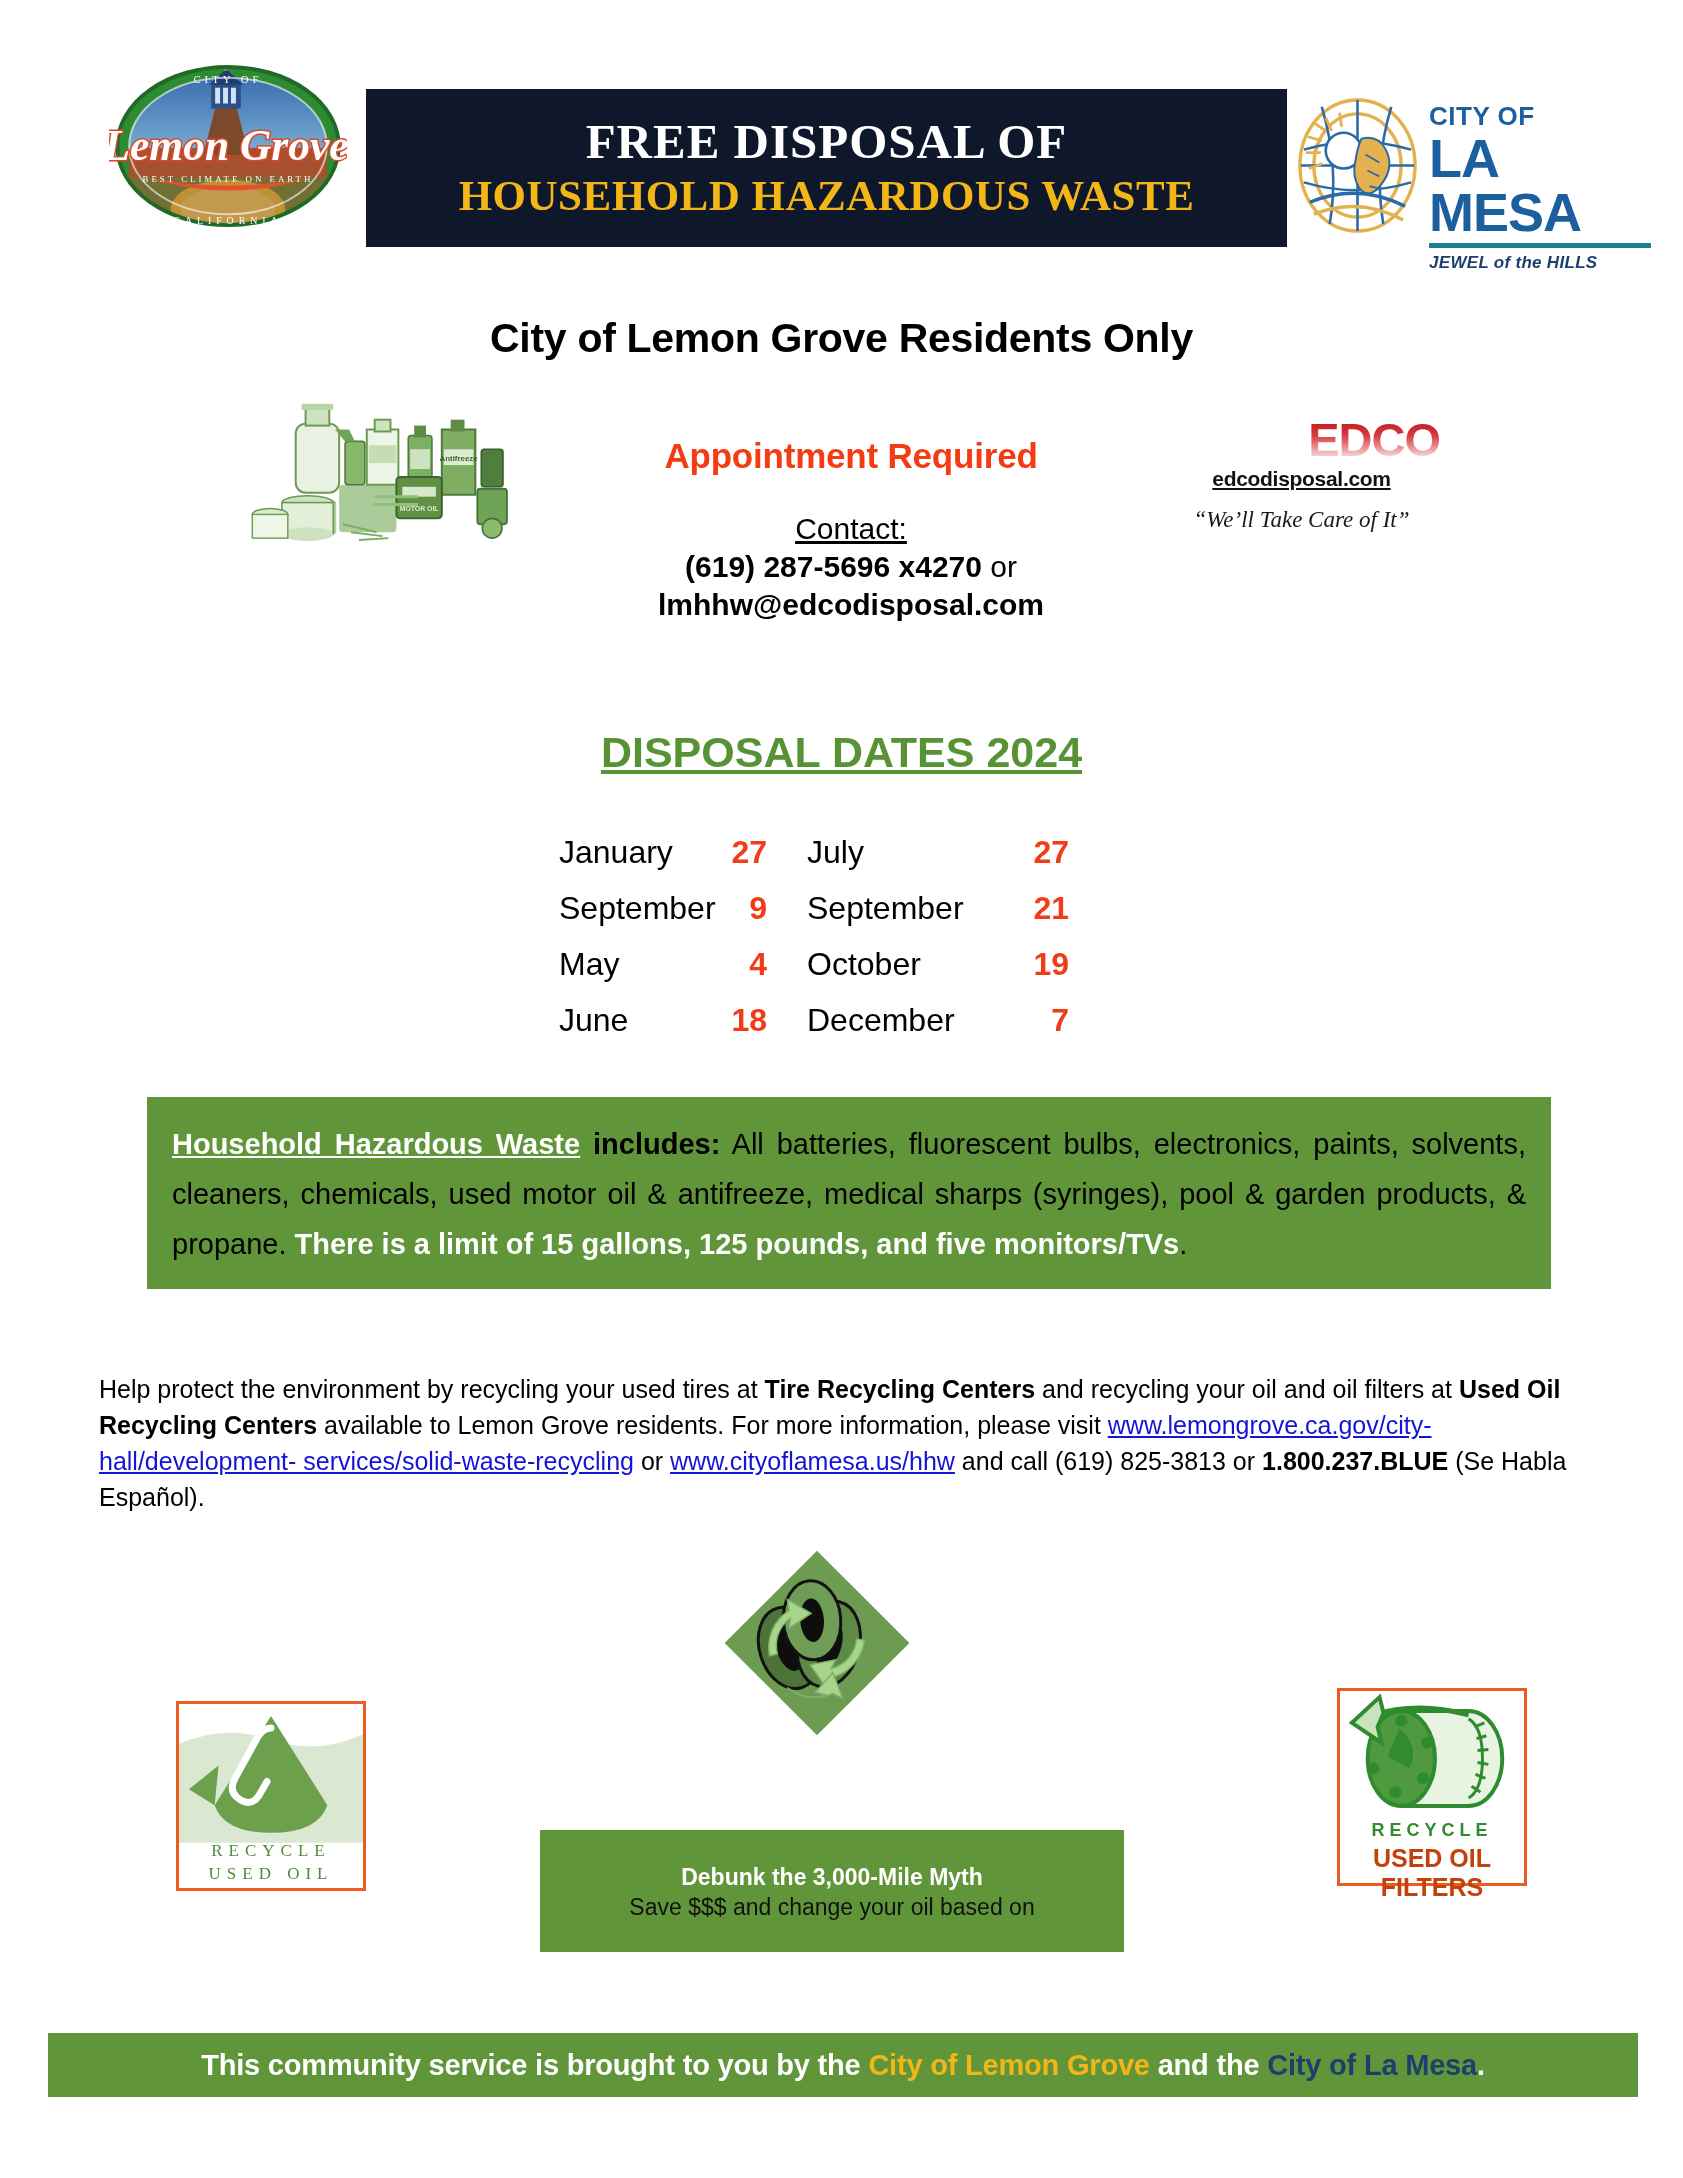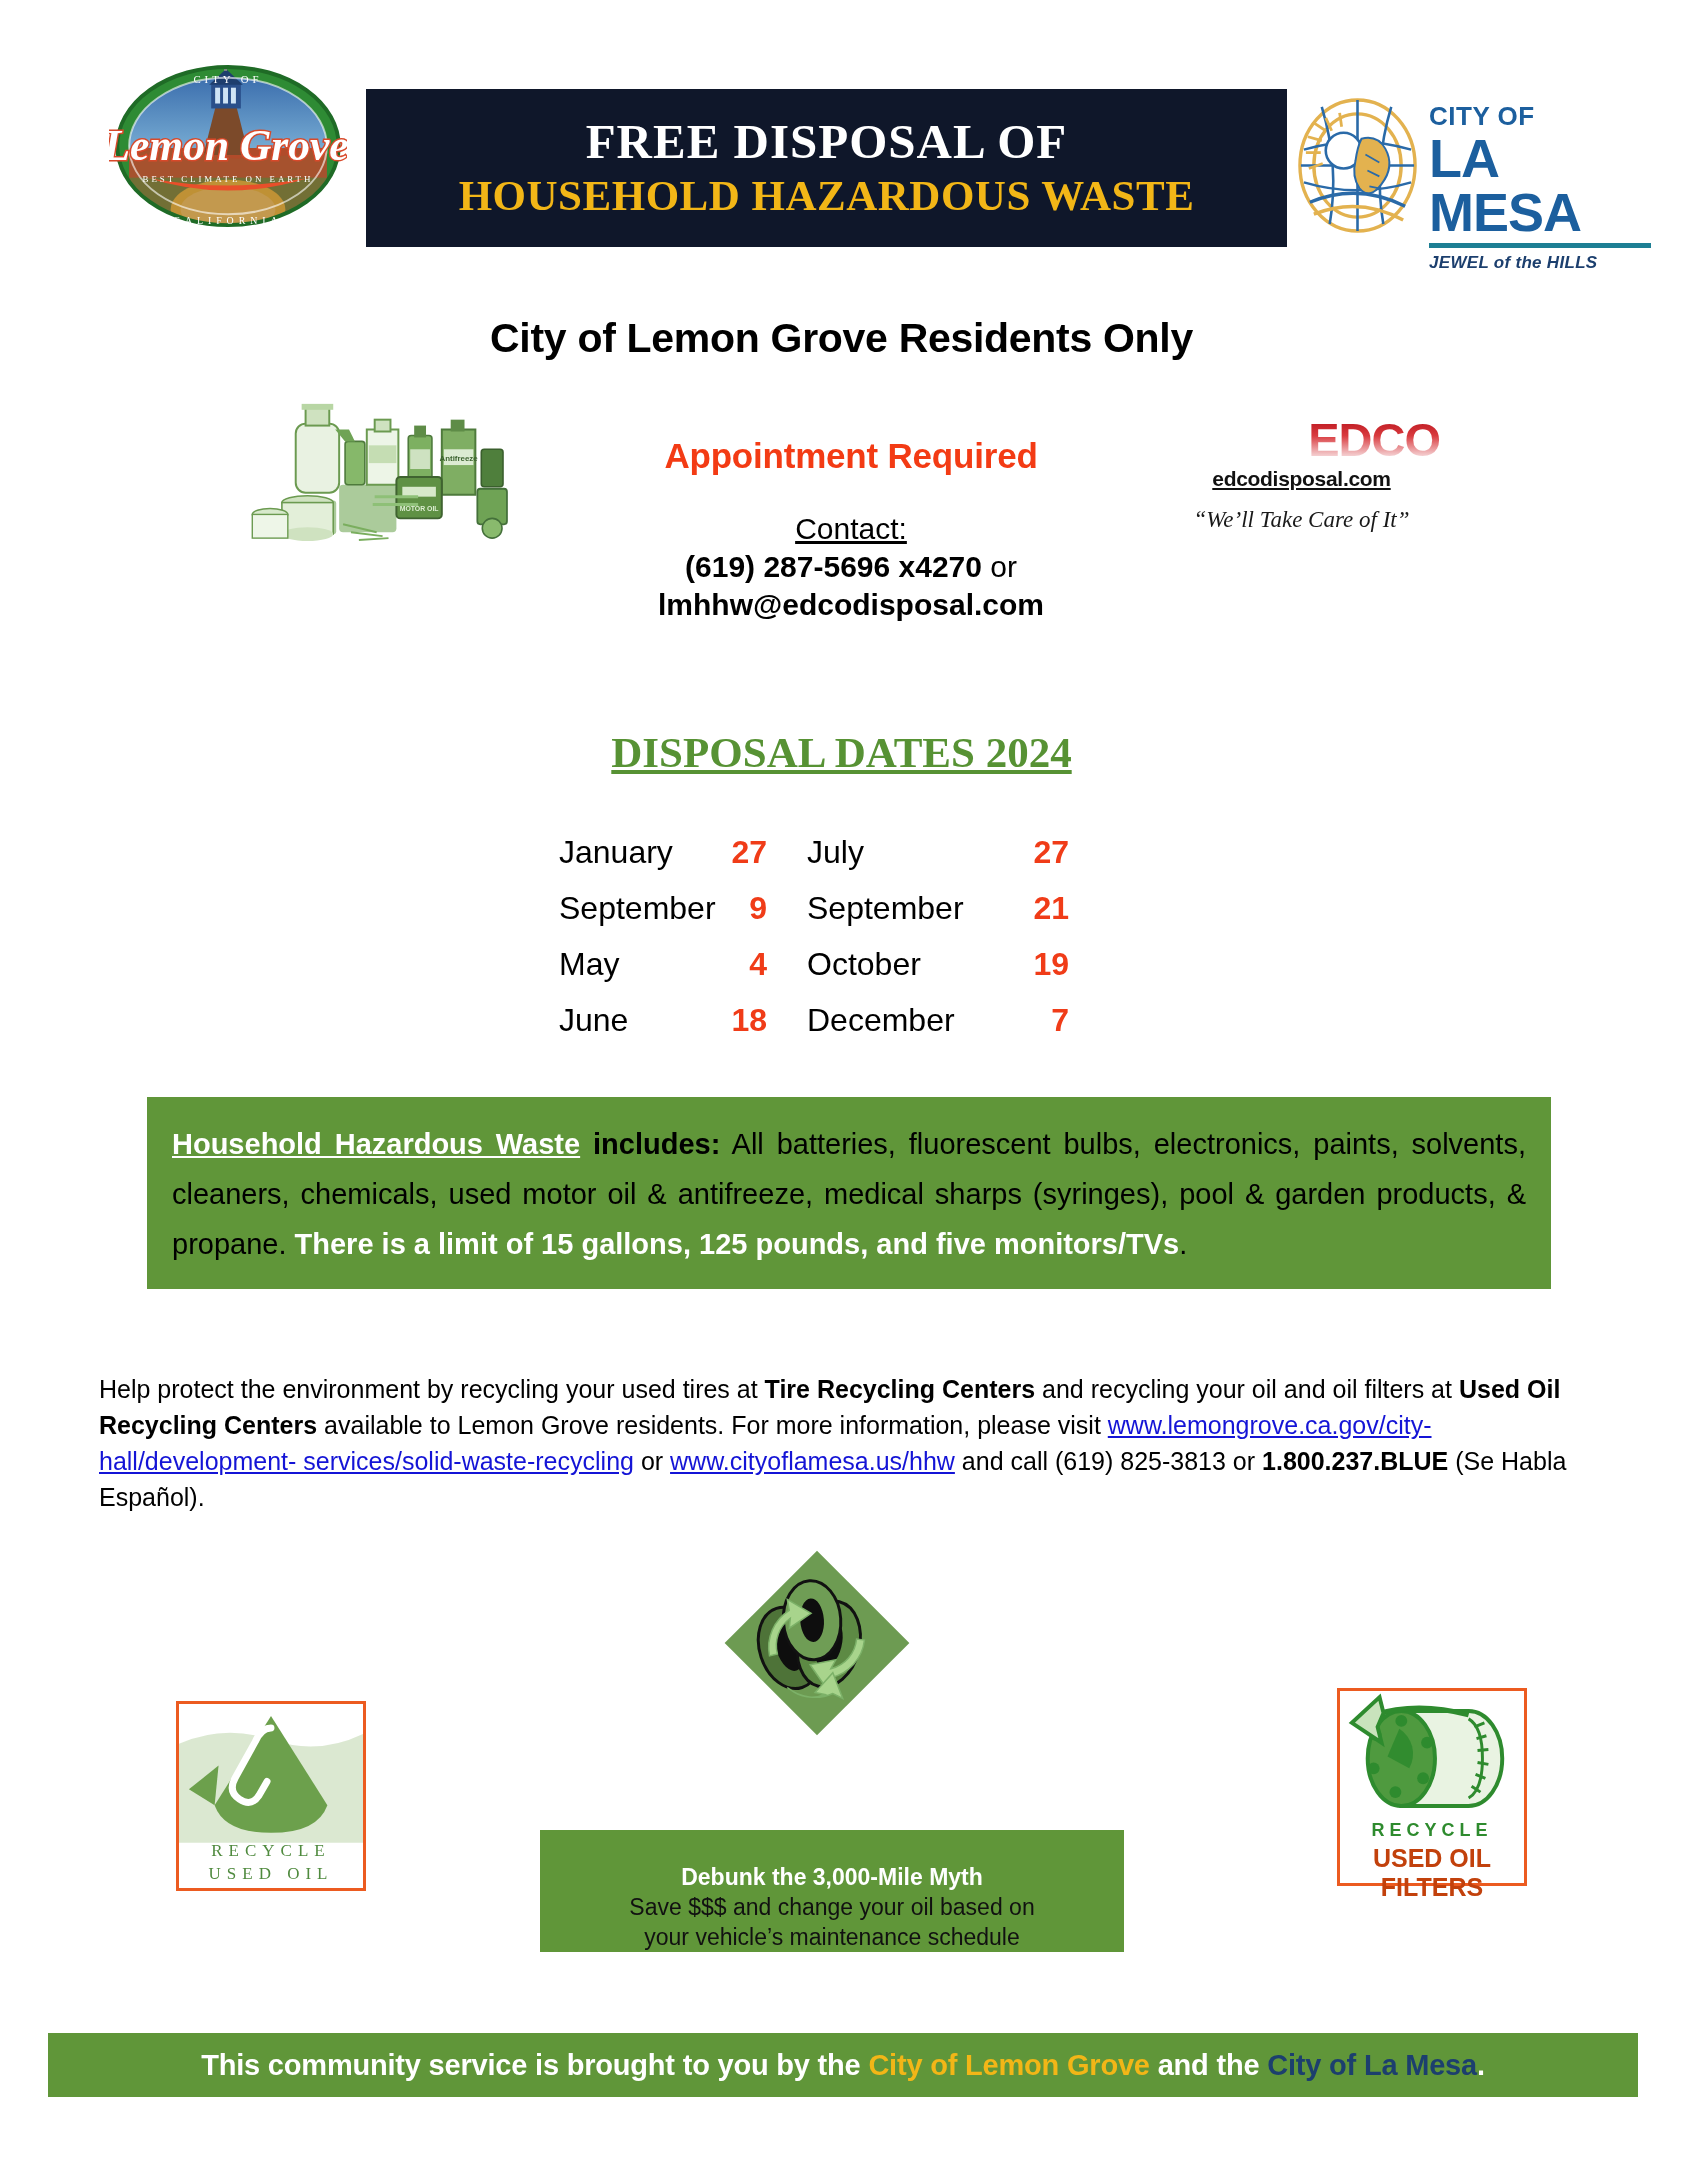--- a/index.html
+++ b/index.html
@@ -68,21 +68,21 @@
     font-size:47px; font-weight:bold; letter-spacing:-1px; line-height:1;
     background:linear-gradient(180deg,#b50f18 0%,#d93b3f 42%,#f0b9bb 78%,#ffffff 100%);
     -webkit-background-clip:text; background-clip:text; color:transparent;text-align:right;
   }
   .edco-site { font-size:21px; font-weight:bold; color:#111; margin-top:4px; letter-spacing:-0.3px;text-decoration:underline; }
   .edco-tag { font-family:"Liberation Serif", serif; font-style:italic; font-size:23px; color:#1a1a1a; margin-top:16px; }
 
   
   .dates-title {
     position:absolute; left:0; top:728px; width:1683px; text-align:center;
-    font-size:43px; font-weight:bold; color:#579234;font-family:Liberation Serif, serif;
+    font-size:43px; font-weight:bold; color:#579234;
   }
   .dates-title span { text-decoration:underline; }
 
   .dates-grid {
     position:absolute; left:559px; top:830px; width:594px;
     display:grid; grid-template-columns:149px 59px 40px 203px 59px;
     row-gap:12px; font-size:32px; line-height:44px;
   }
   .dg-month { text-align:left; }
   .dg-day { text-align:right; color:#f03c18; font-weight:bold; }
@@ -417,21 +417,20 @@
       <path d="M40 4 L12 30 L42 50 L38 34 L44 20 Z" fill="#c9e3bc" stroke="#2e8b2e" stroke-width="4"></path>
     </svg>
   </div>
   <div class="cap1">RECYCLE</div>
   <div class="cap2">USED OIL FILTERS</div>
 </div>
 
 <div class="mythbox">
   <div class="myth-l1">Debunk the 3,000-Mile Myth</div>
   <div class="myth-l2">Save $$$ and change your oil based on</div>
-  <div class="myth-l3">your vehicle’s maintenance schedule</div>
 </div>
 
 <div class="footer">
   <div class="footer-txt">
     <span>This community service is brought to you by the </span><span class="gold">City of Lemon Grove</span><span> and the </span><span class="navy">City of La Mesa</span><span>.</span>
   </div>
 </div>
 
 
 </body></html>

